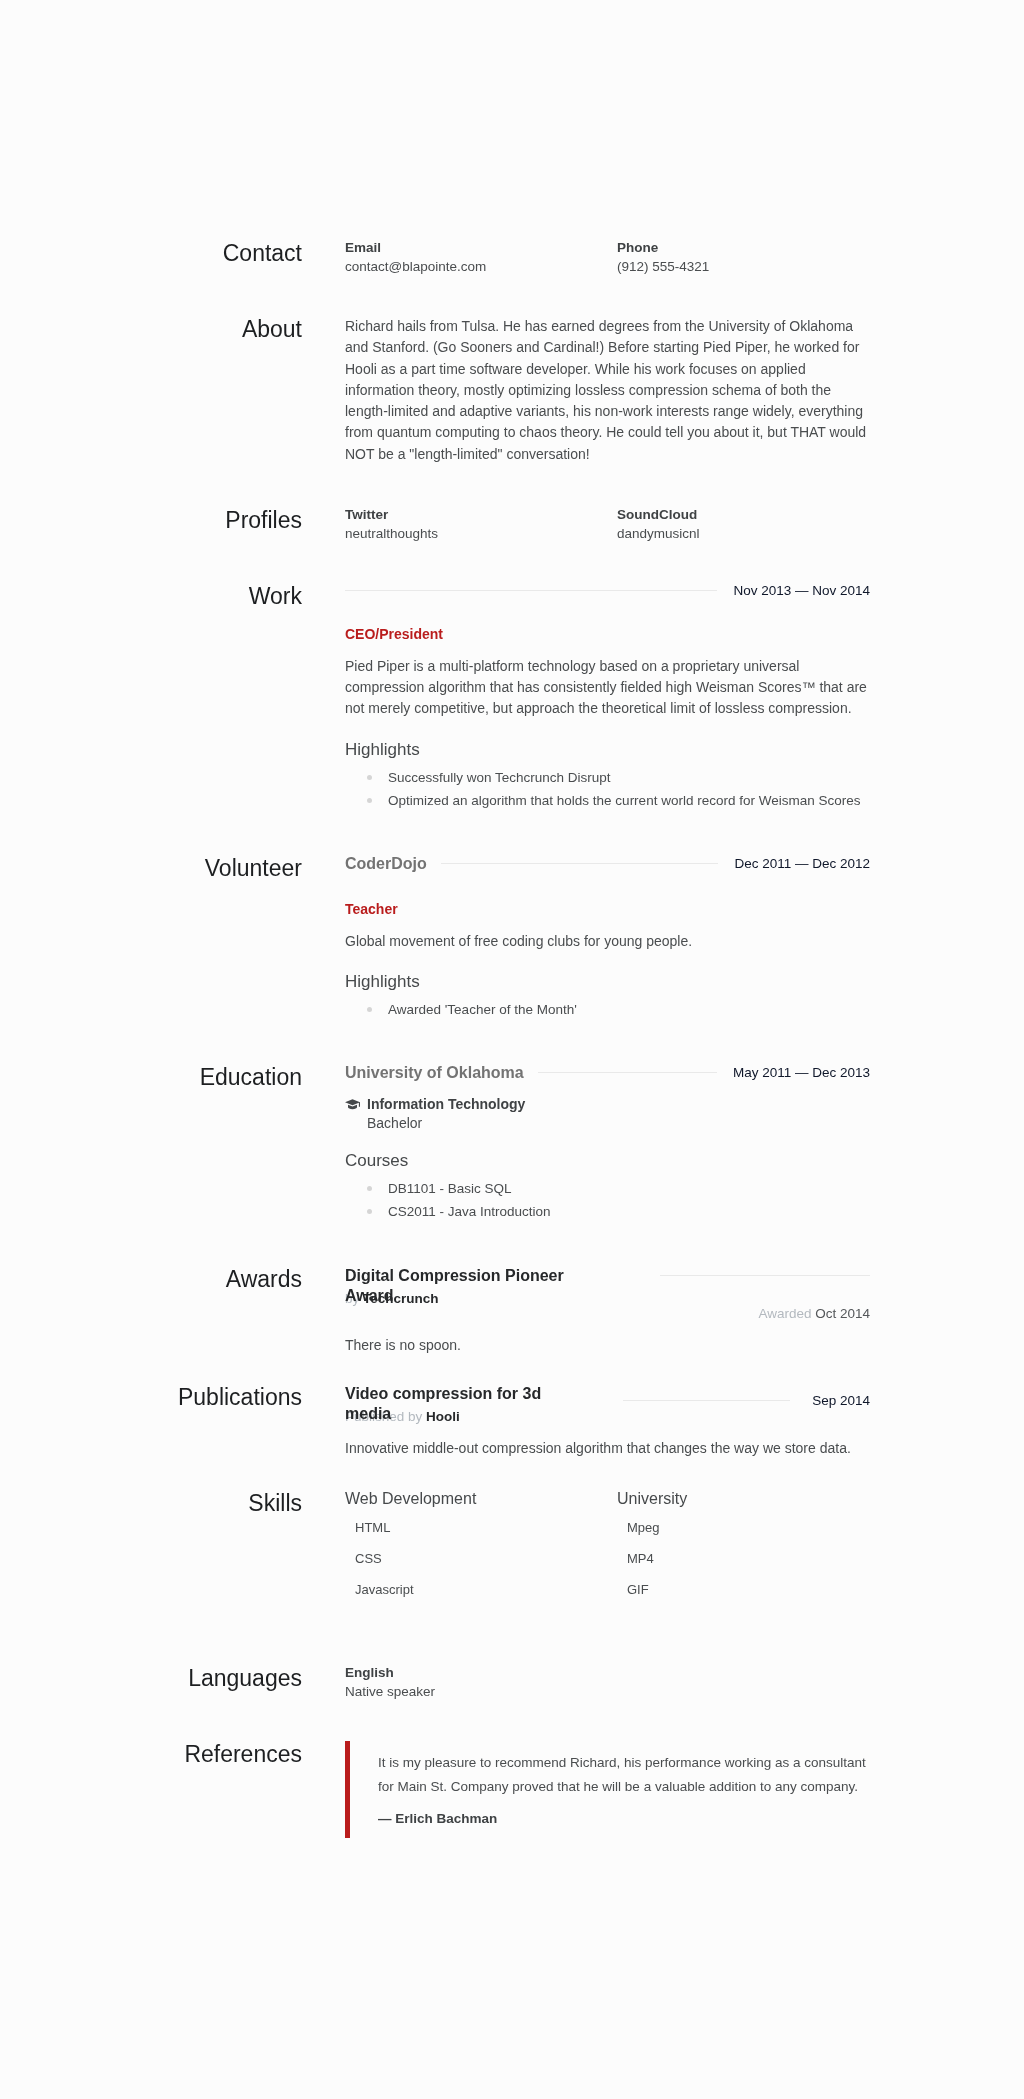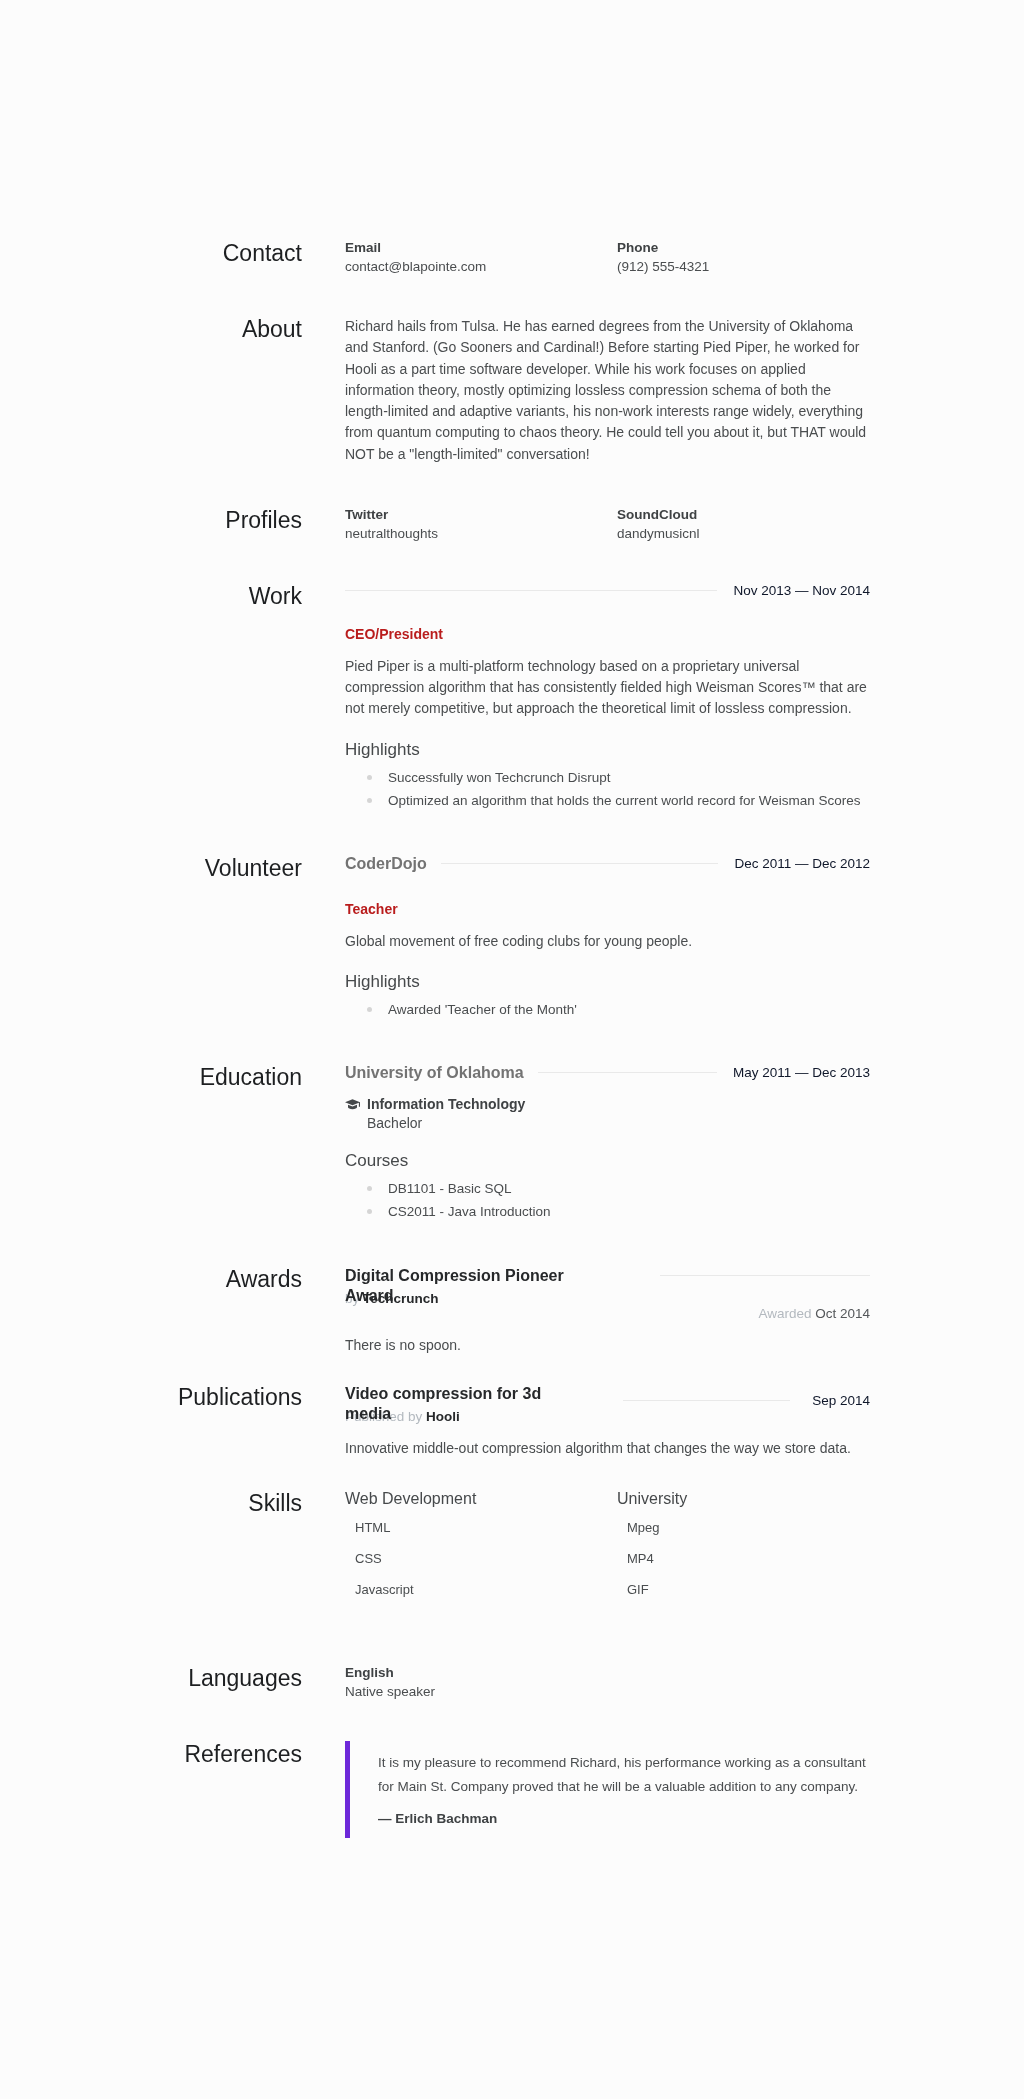--- a/index.html
+++ b/index.html
@@ -100,21 +100,21 @@
   
   .lang-name { font-size: 13.5px; font-weight: 700; color: #3f4244; margin-bottom: 4px; }
   .lang-fluency { font-size: 13.5px; color: #4a4d4f; }
 
   
   .interest-name { font-size: 16px; color: #46494b; margin-bottom: 8px; }
 
   
   blockquote.ref {
     margin: 0;
-    border-left: 5px solid #6d28d9;
+    border-left: 5px solid #b91c1c;
     padding: 10px 0 12px 28px;
   }
   blockquote.ref p { margin: 0; font-size: 13.5px; line-height: 1.8; color: #4a4d4f; }
   .ref-name { font-size: 13.5px; font-weight: 700; color: #3f4244; margin-top: 12px; }
 </style>
 </head>
 <body>
 
 <div class="page">
 

